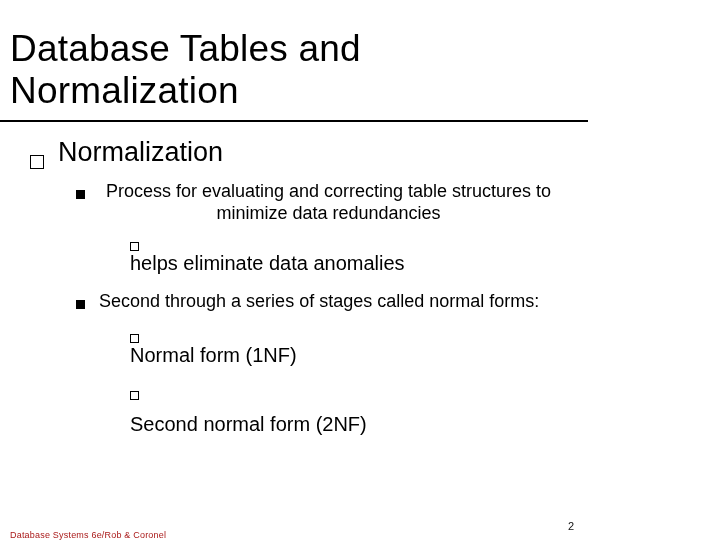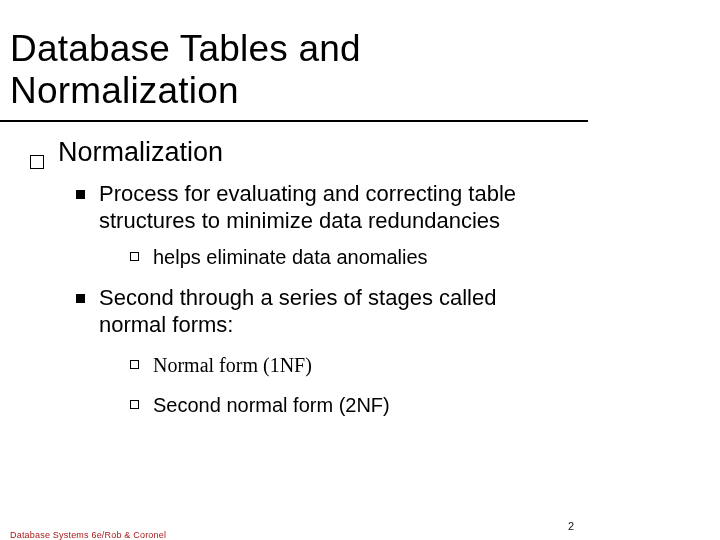--- a/index.html
+++ b/index.html
@@ -6,22 +6,22 @@
   html, body { width: 720px; height: 540px; background: #fff; font-family: Verdana, Geneva, sans-serif; color: #000; overflow: hidden; }
   .slide { position: relative; width: 588px; height: 540px; }
   .title { font-size: 37px; font-weight: 400; padding: 28px 12px 8px 10px; letter-spacing: 0.2px; }
   .title-underline { border-bottom: 2.5px solid #000; margin: 0 0 0 0; }
   .content { padding: 14px 30px 0 30px; font-size: 23px; line-height: 1.22; }
   .lvl1 { display: flex; margin-bottom: 10px; align-items: flex-end; }
   .lvl1 .bullet { width: 14px; height: 14px; border: 1.8px solid #000; margin: 7px 14px 0 0; flex: none; }
   .lvl1 .text { font-size: 27px; }
   .lvl2 { display: flex; margin: 12px 0 4px 46px; }
   .lvl2 .bullet { width: 9px; height: 9px; background: #000; margin: 9px 14px 0 0; flex: none; }
-  .lvl2 .text { font-size: 22px; }
-  .lvl3 { display: flex; margin: 10px 0 4px 100px; }
+  .lvl2 .text { font-size: 18px; text-align: center; }
+  .lvl3 { display: flex; margin: 10px 0 4px 100px; flex-direction: column; }
   .lvl3 .bullet { width: 9px; height: 9px; border: 1.5px solid #000; margin: 7px 14px 0 0; flex: none; }
   .lvl3 .text { font-size: 20px; }
   .footer-left { position: absolute; left: 10px; bottom: 0; font-size: 9px; color: #aa1a1a; letter-spacing: 0.2px; }
   .footer-right { position: absolute; right: 14px; bottom: 8px; font-size: 11px; color: #111; }
 </style>
 </head>
 <body>
 
 <div class="slide">
 
@@ -43,26 +43,26 @@
     <div class="lvl3">
       <span class="bullet"></span>
       <span class="text">helps eliminate data anomalies</span>
     </div>
 
     <div class="lvl2" style="margin-top:16px;">
       <span class="bullet"></span>
       <span class="text">Second through a series of stages called normal forms:</span>
     </div>
 
-    <div class="lvl3" style="margin-top:14px;font-family:Liberation Serif, serif;">
+    <div class="lvl3" style="margin-top:14px;">
       <span class="bullet"></span>
       <span class="text">Normal form (1NF)</span>
     </div>
 
-    <div class="lvl3" style="margin-top:16px;">
+    <div class="lvl3" style="margin-top:16px;gap:12px;">
       <span class="bullet"></span>
       <span class="text">Second normal form (2NF)</span>
     </div>
 
 
   </div>
 
   <div class="footer-left">Database Systems 6e/Rob &amp; Coronel</div>
   <div class="footer-right">2</div>
 

